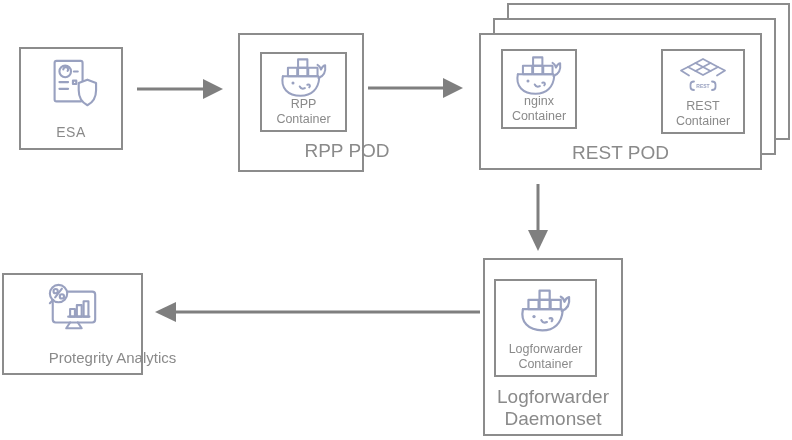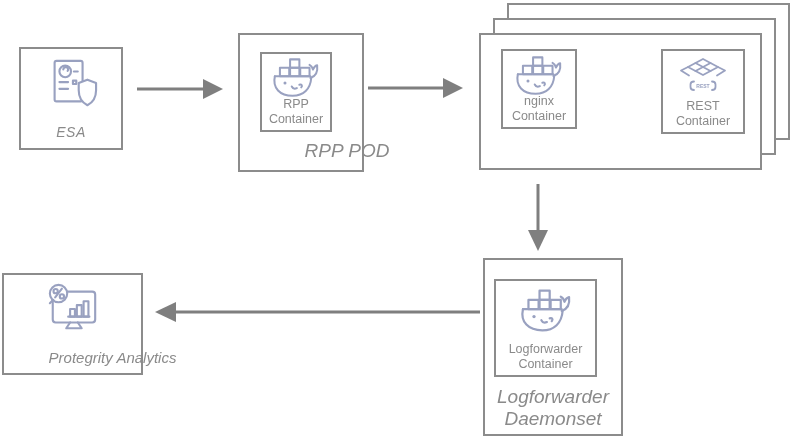--- a/index.html
+++ b/index.html
@@ -9,21 +9,21 @@
   }
   .node{
     position:absolute;box-sizing:border-box;background:#fff;
     border:2px solid #8c8c8c;
   }
   .ctr{
     position:absolute;box-sizing:border-box;background:#fff;
     border:2px solid #8c8c8c;text-align:center;
   }
   .node-label{
-    position:absolute;left:0;width:100%;text-align:center;color:#8a8a8a;font-style:italic;
+    position:absolute;left:0;width:100%;text-align:center;color:#8a8a8a;
   }
   .lbl-sm{font-size:14px;letter-spacing:.5px;}
   .lbl-md{font-size:15px;}
   .lbl-lg{font-size:19px;line-height:22px;}
   .ctr-label{
     position:absolute;left:0;bottom:3px;width:100%;text-align:center;
     color:#8a8a8a;font-size:12.5px;line-height:15px;
   }
   .icon{position:absolute;}
   .icon-center{left:50%;transform:translateX(-50%);}
@@ -96,21 +96,21 @@
 <div class="stage">
 
   <div class="node" style="left:19px;top:47px;width:104px;height:103px;">
     <svg class="icon icon-center" style="top:8px;" width="54" height="54">
         <use href="#sym-esa"></use>
       </svg>
     <div class="node-label lbl-sm" style="bottom:8px;">ESA</div>
   </div>
 
   <div class="node" style="left:238px;top:33px;width:126px;height:139px;">
-    <div class="ctr" style="left:20px;top:17px;width:72px;height:80px;">
+    <div class="ctr" style="left:20px;top:17px;width:87px;height:80px;">
       <svg class="icon icon-center" style="top:2px;" width="56" height="44">
           <use href="#sym-whale"></use>
         </svg>
       <div class="ctr-label">
         <div>RPP</div>
         <div>Container</div>
       </div>
     </div>
     <div class="node-label lbl-lg" style="bottom:8px;padding-left:46px;">RPP POD</div>
   </div>
@@ -129,20 +129,21 @@
     </div>
     <div class="ctr" style="left:180px;top:14px;width:84px;height:85px;">
       <svg class="icon icon-center" style="top:6px;" width="58" height="42">
           <use href="#sym-openbox"></use>
         </svg>
       <div class="ctr-label">
         <div>REST</div>
         <div>Container</div>
       </div>
     </div>
+    <div class="node-label lbl-lg" style="bottom:4px;">REST POD</div>
   </div>
 
   <div class="node" style="left:483px;top:258px;width:140px;height:178px;">
     <div class="ctr" style="left:9px;top:19px;width:103px;height:98px;">
       <svg class="icon icon-center" style="top:6px;" width="62" height="48">
           <use href="#sym-whale"></use>
         </svg>
       <div class="ctr-label">
         <div>Logforwarder</div>
         <div>Container</div>

